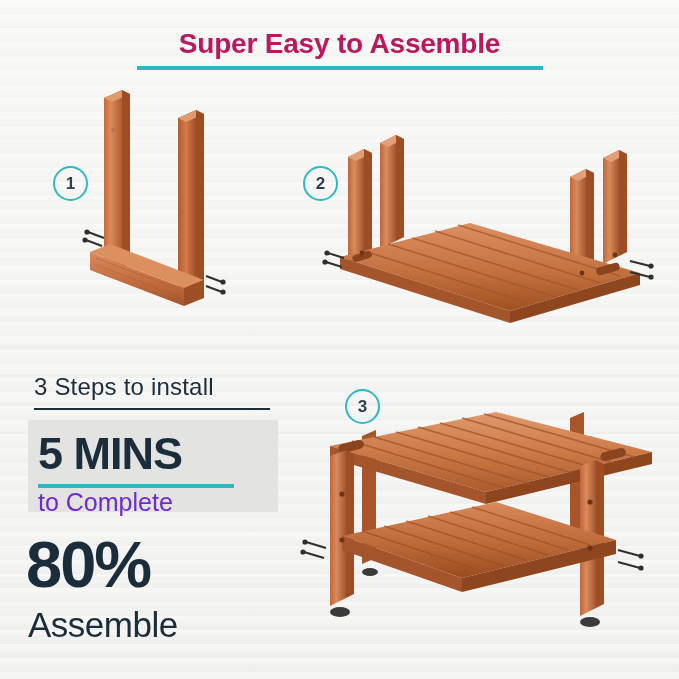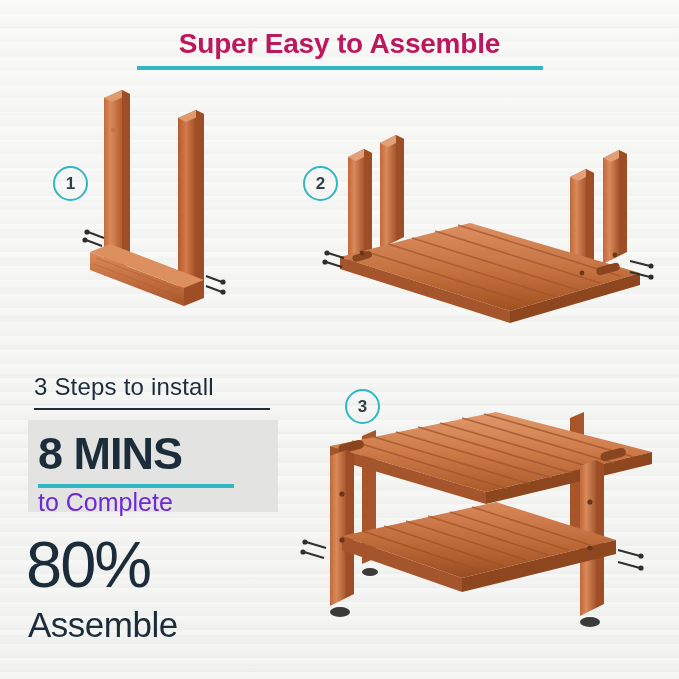--- a/index.html
+++ b/index.html
@@ -68,21 +68,21 @@
   }
   .mins-underline{
     position:absolute;left:38px;top:484px;width:196px;height:4px;background:#2fb7c4;
   }
   .complete-text{
     position:absolute;left:38px;top:488px;
     font-size:25px;color:#6d28d9;
   }
   .pct-text{
     position:absolute;left:26px;top:530px;
-    font-size:65px;font-weight:normal;color:#1b2c3a;letter-spacing:-2px;
+    font-size:65px;font-weight:bold;color:#1b2c3a;letter-spacing:-2px;
     line-height:70px;
     text-align:center;
   }
   .assembled-text{
     position:absolute;left:28px;top:605px;
     font-size:35px;color:#1b2c3a;letter-spacing:-0.5px;
   }
 
   .figure{position:absolute;}
   svg{display:block;}
@@ -302,17 +302,17 @@
     <circle cx="42" cy="150" r="2.6" fill="#6b3517"></circle>
     <circle cx="290" cy="112" r="2.6" fill="#6b3517"></circle>
     <circle cx="290" cy="158" r="2.6" fill="#6b3517"></circle>
   </svg>
 </div>
 <div class="step-badge" id="badge3">3</div>
 
 <div class="steps-line">3 Steps to install</div>
 <div class="steps-rule"></div>
 <div class="mins-box"></div>
-<div class="mins-text">8 MINS</div>
+<div class="mins-text">5 MINS</div>
 <div class="mins-underline"></div>
 <div class="complete-text">to Complete</div>
 <div class="pct-text">80%</div>
 <div class="assembled-text">Assemble</div>
 
 </body></html>

